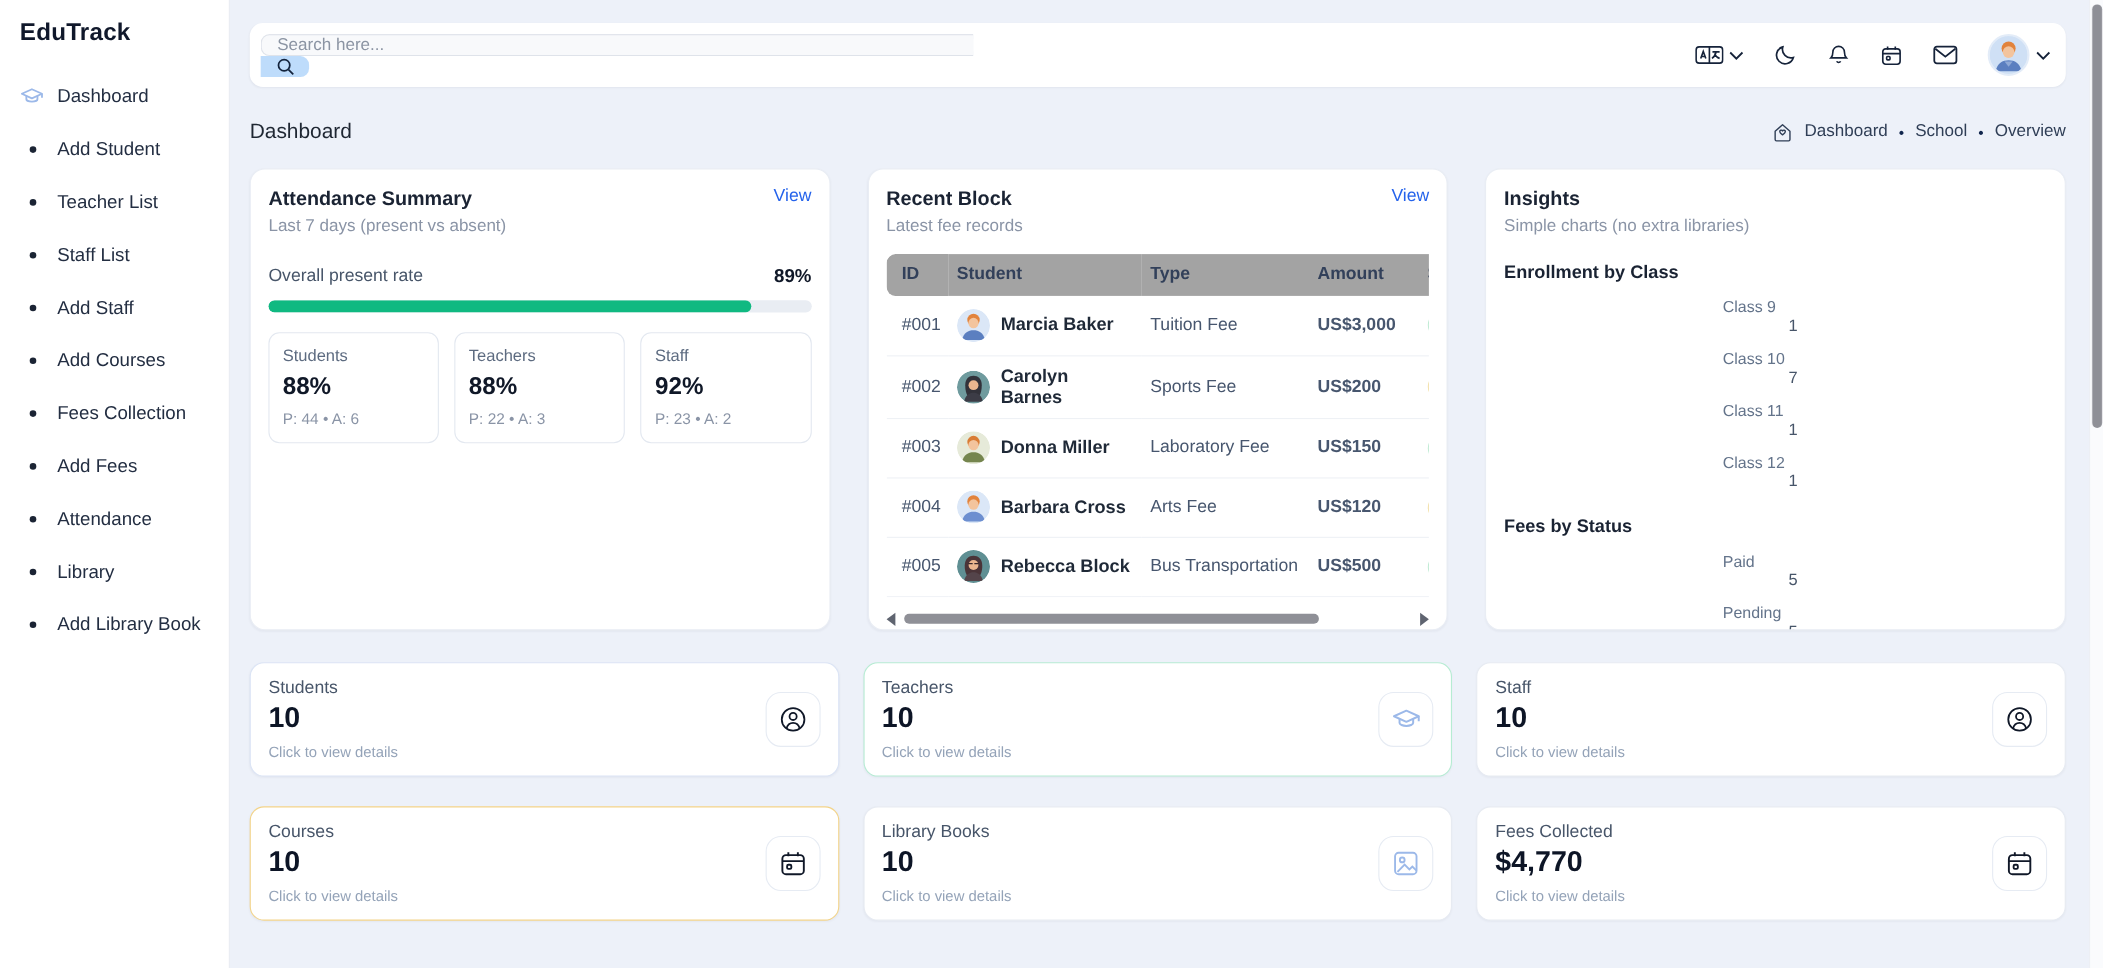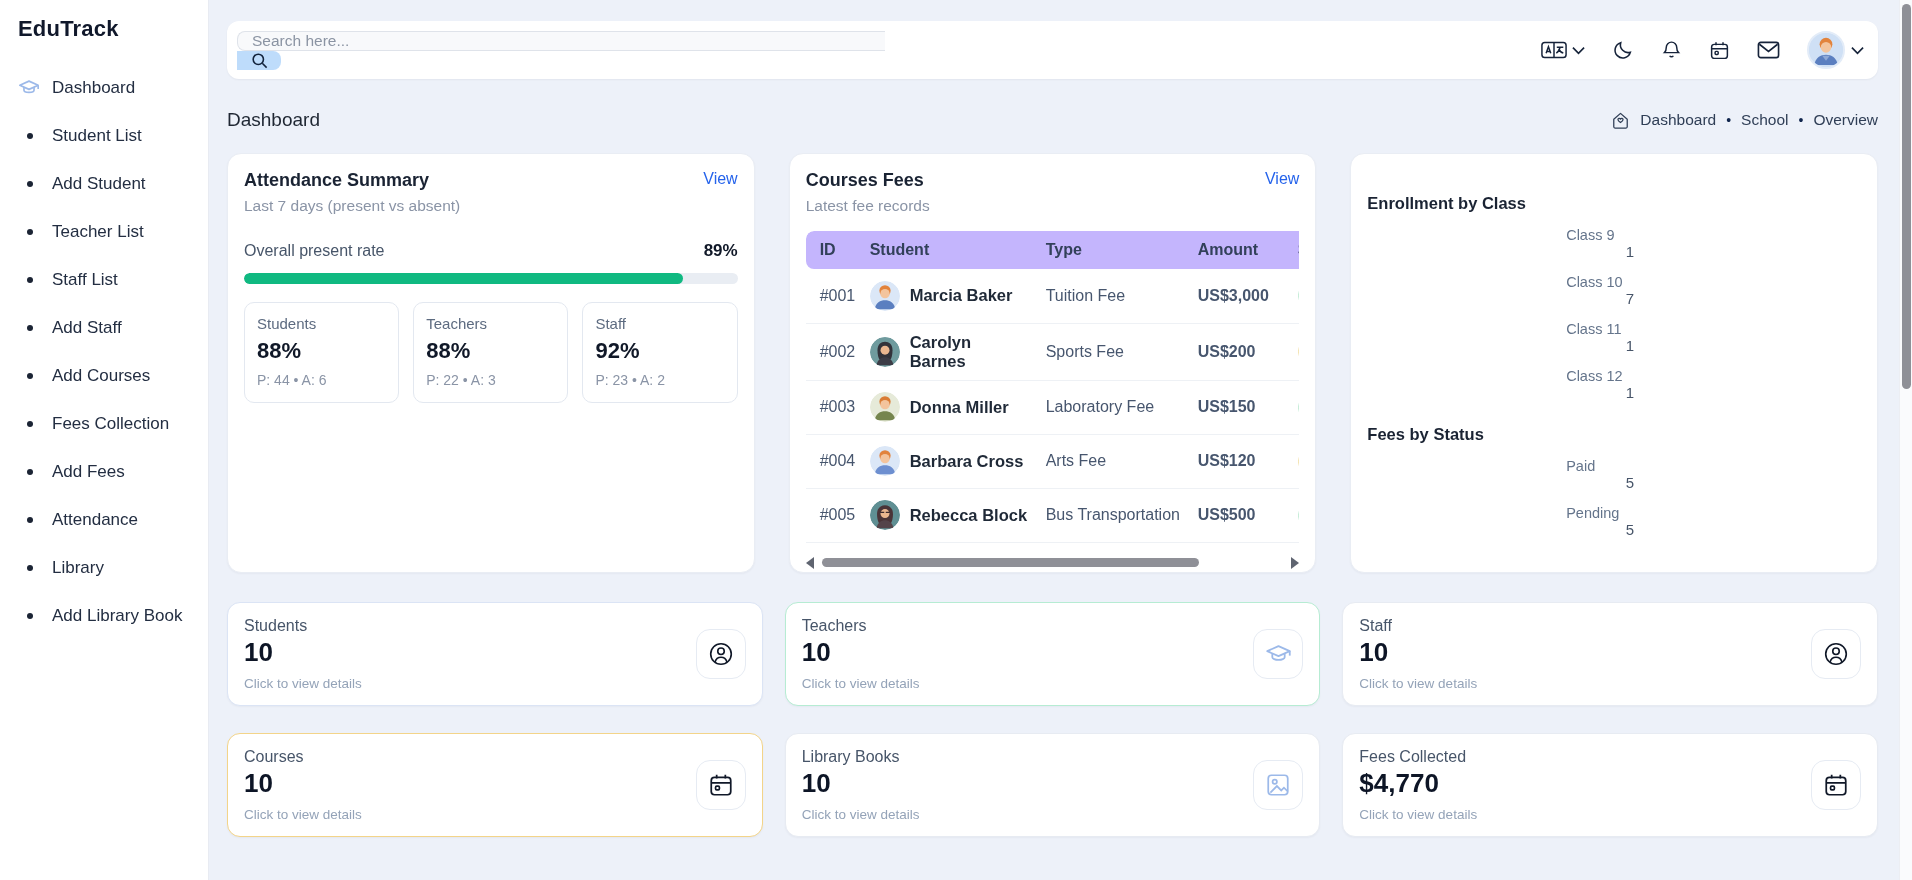--- a/index.html
+++ b/index.html
@@ -51,21 +51,21 @@
   .progress-fill { height:100%; border-radius:7px; background:#10b981; }
   .mini-grid { margin-top:18px; display:grid; grid-template-columns:1fr 1fr 1fr; gap:14px; }
   .mini-card { border:1px solid #e3e8f0; border-radius:10px; padding:12px 12px 14px; background:#fff; }
   .mini-label { font-size:15px; color:#5d6b80; }
   .mini-pct { font-size:22px; font-weight:bold; color:#101828; margin-top:6px; }
   .mini-detail { font-size:14px; color:#8a94a6; margin-top:8px; }
 
   
   .table-clip { margin-top:16px; overflow:hidden; border-radius:8px 0 0 0; }
   table.fees { border-collapse:collapse; table-layout:fixed; width:585px; }
-  .fees th { background:#c4b5fd; font-size:16px; font-weight:bold; color:#32405a; text-align:left; padding:10px 8px; }
+  .fees th { background:#a3a3a3; font-size:16px; font-weight:bold; color:#32405a; text-align:left; padding:10px 8px; }
   .fees th:first-child { padding-left:14px; border-radius:8px 0 0 8px; }
   .fees td { padding:9px 8px; font-size:16px; color:#47566e; border-bottom:1px solid #eef1f5; height:54px; vertical-align:middle; }
   .fees td:first-child { padding-left:14px; }
   .col-id{width:56px;} .col-student{width:176px;} .col-type{width:152px;} .col-amount{width:100px;} .col-status{width:101px;}
   .student-cell { display:flex; align-items:center; gap:10px; font-size:16.5px; font-weight:bold; color:#1f2937; }
   .tavatar { width:30px; height:30px; border-radius:50%; overflow:hidden; flex:none; }
   .amount { font-weight:bold; color:#0f172a; font-size:16.5px; }
   .pill { display:inline-block; border-radius:999px; padding:4px 12px; font-size:13px; font-weight:bold; white-space:nowrap; }
   .pill.paid { background:#e9f8f0; border:1px solid #bce9d1; color:#1e40af; }
   .pill.pending { background:#fdf4da; border:1px solid #f2dfa6; color:#c2710c; }
@@ -118,24 +118,20 @@
         <svg width="22" height="22" viewBox="0 0 24 24" fill="none" stroke="currentColor" stroke-width="1.8" stroke-linejoin="round">
             <path d="M2 9l10-4.5L22 9l-10 4.5L2 9z"></path>
             <path d="M6.5 11v3.5c0 1.2 2.5 2.3 5.5 2.3s5.5-1.1 5.5-2.3V11"></path>
             <path d="M22 9v4"></path>
           </svg>
       </span>
       <span>Dashboard</span>
     </li>
     <li>
         <span class="bullet"></span>
-        <span>Student List</span>
-      </li>
-    <li>
-        <span class="bullet"></span>
         <span>Add Student</span>
       </li>
     <li>
         <span class="bullet"></span>
         <span>Teacher List</span>
       </li>
     <li>
         <span class="bullet"></span>
         <span>Staff List</span>
       </li>
@@ -300,21 +296,21 @@
           <div class="mini-label">Staff</div>
           <div class="mini-pct">92%</div>
           <div class="mini-detail">P: 23 • A: 2</div>
         </div>
       </div>
     </div>
 
     <div class="card">
       <div class="card-head">
         <div>
-          <div class="card-title">Courses Fees</div>
+          <div class="card-title">Recent Block</div>
           <div class="card-sub">Latest fee records</div>
         </div>
         <span class="view-link">View</span>
       </div>
       <div class="table-clip">
         <table class="fees">
           <colgroup>
               <col class="col-id">
               <col class="col-student">
               <col class="col-type">
@@ -433,20 +429,26 @@
       <div class="h-scroll">
         <span class="h-arrow left"></span>
         <span class="h-track">
             <span class="h-thumb"></span>
           </span>
         <span class="h-arrow right"></span>
       </div>
     </div>
 
     <div class="card">
+      <div class="card-head">
+        <div>
+          <div class="card-title">Insights</div>
+          <div class="card-sub">Simple charts (no extra libraries)</div>
+        </div>
+      </div>
       <div class="section-title">Enrollment by Class</div>
       <div class="bar-row">
         <span class="bar-label">Class 9</span>
         <span class="bar-track"><span class="bar-fill blue" style="width: 14%;"></span></span>
         <span class="bar-value">1</span>
       </div>
       <div class="bar-row">
         <span class="bar-label">Class 10</span>
         <span class="bar-track"><span class="bar-fill blue" style="width: 100%;"></span></span>
         <span class="bar-value">7</span>

